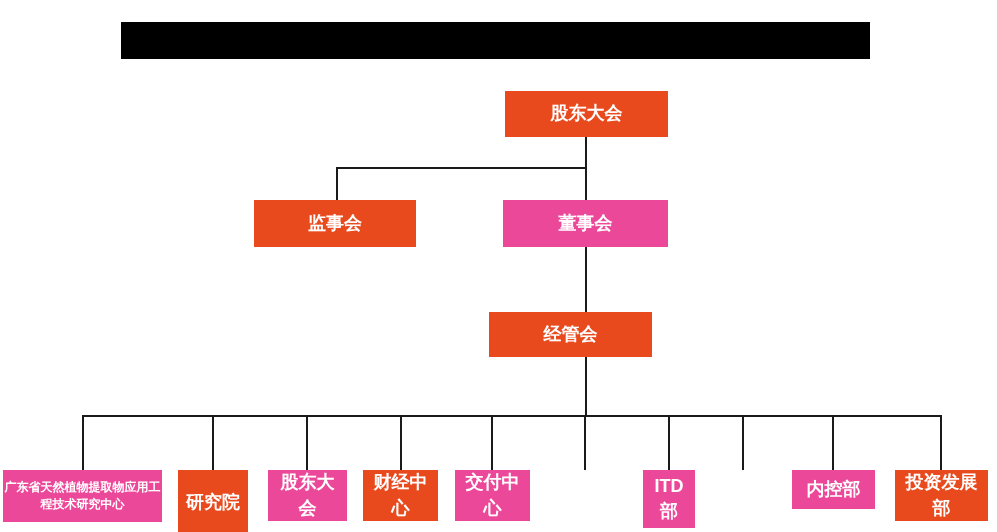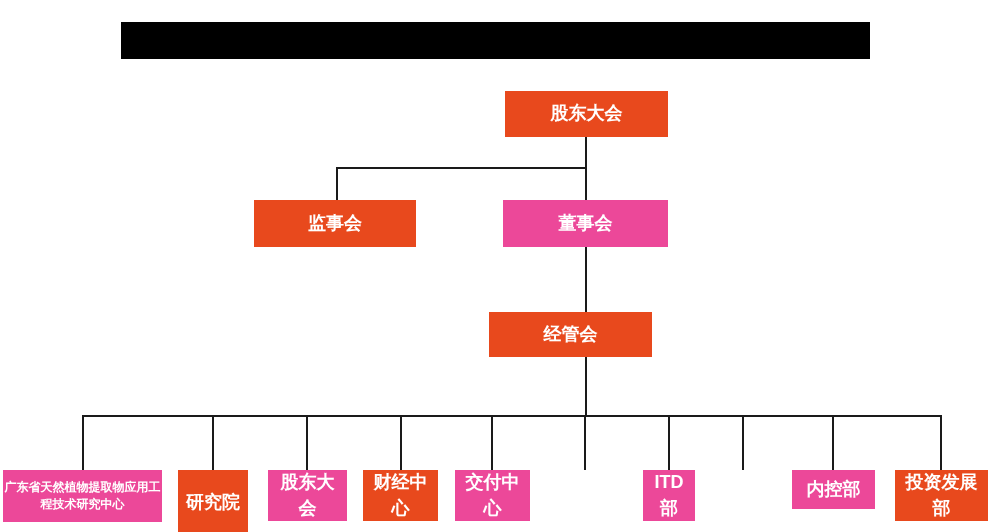--- a/index.html
+++ b/index.html
@@ -41,21 +41,21 @@
   .n-supervisory  { left: 254px; top: 200px; width: 162px; height: 47px; }
   .n-board        { left: 503px; top: 200px; width: 165px; height: 47px; }
   .n-management   { left: 489px; top: 312px; width: 163px; height: 45px; }
   
   .n-d1  { left:   3px; top: 470px; width: 159px; height: 52px; font-size: 12px; padding: 2px 0; }
   .n-d2  { left: 178px; top: 470px; width:  70px; height: 65px; }
   .n-d3  { left: 268px; top: 470px; width:  79px; height: 51px; }
   .n-d4  { left: 363px; top: 470px; width:  75px; height: 51px; }
   .n-d5  { left: 455px; top: 470px; width:  75px; height: 51px; }
   .n-d6  { left: 544px; top: 470px; width:  81px; height: 51px; }
-  .n-d7  { left: 643px; top: 470px; width:  52px; height: 51px; }
+  .n-d7  { left: 643px; top: 470px; width:  52px; height: 58px; }
   .n-d8  { left: 711px; top: 470px; width:  64px; height: 51px; }
   .n-d9  { left: 792px; top: 470px; width:  83px; height: 39px; }
   .n-d10 { left: 895px; top: 470px; width:  93px; height: 51px; }
   
   .l-top-v        { left: 585px; top: 137px; width: 2px;   height: 31px; }
   .l-branch-h     { left: 336px; top: 167px; width: 251px; height: 2px;  }
   .l-supervisory-v{ left: 336px; top: 167px; width: 2px;   height: 33px; }
   .l-board-v      { left: 585px; top: 167px; width: 2px;   height: 33px; }
   .l-board-mgmt-v { left: 585px; top: 247px; width: 2px;   height: 65px; }
   .l-mgmt-down-v  { left: 585px; top: 357px; width: 2px;   height: 60px; }

